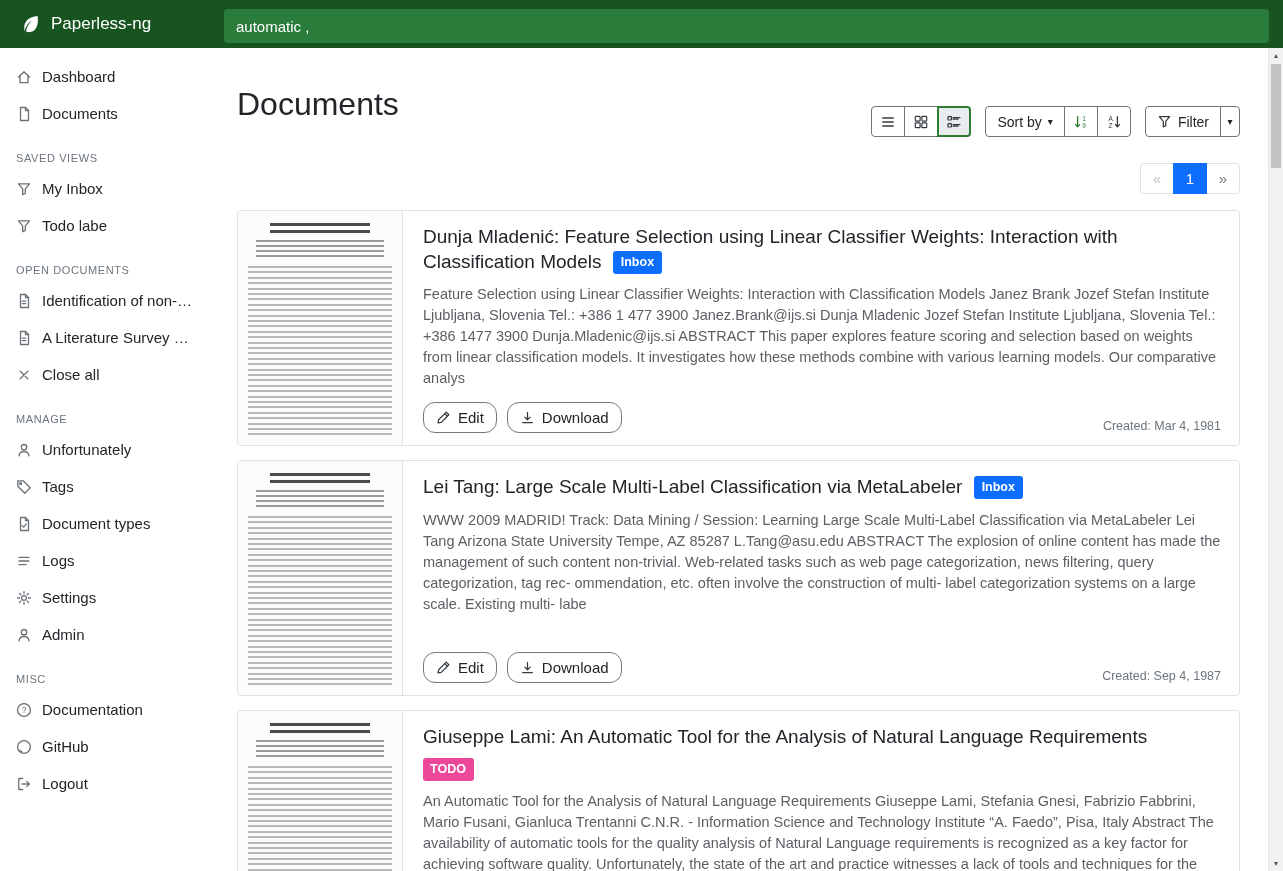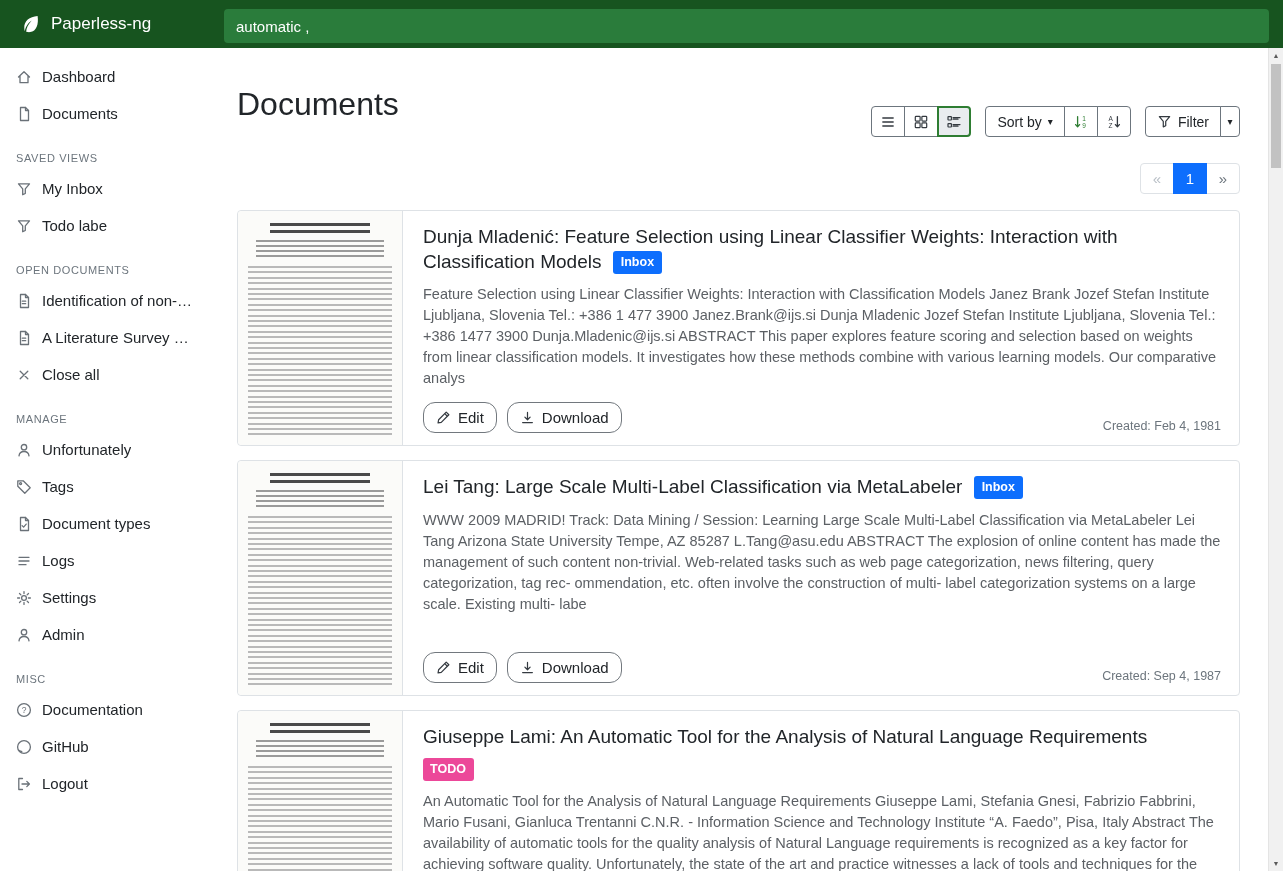--- a/index.html
+++ b/index.html
@@ -349,21 +349,21 @@
                     <path d="M9.3 3.9l2.8 2.8"></path>
                   </svg>
                 <span>Edit</span>
               </button>
               <button class="btn-sm">
                 <svg viewBox="0 0 16 16" fill="none" stroke="currentColor" stroke-width="1.3" stroke-linecap="round" stroke-linejoin="round">
                     <path d="M8 2.6v7.6M5.2 7.6 8 10.4l2.8-2.8M2.8 13.4h10.4"></path>
                   </svg>
                 <span>Download</span>
               </button>
-              <span class="created">Created: Feb 4, 1981</span>
+              <span class="created">Created: Mar 4, 1981</span>
             </div>
           </div>
         </article>
 
         <article class="doc-card">
           <div class="thumb">
             <div class="t-head"></div>
             <div class="t-sub"></div>
             <div class="t-body"></div>
           </div>

